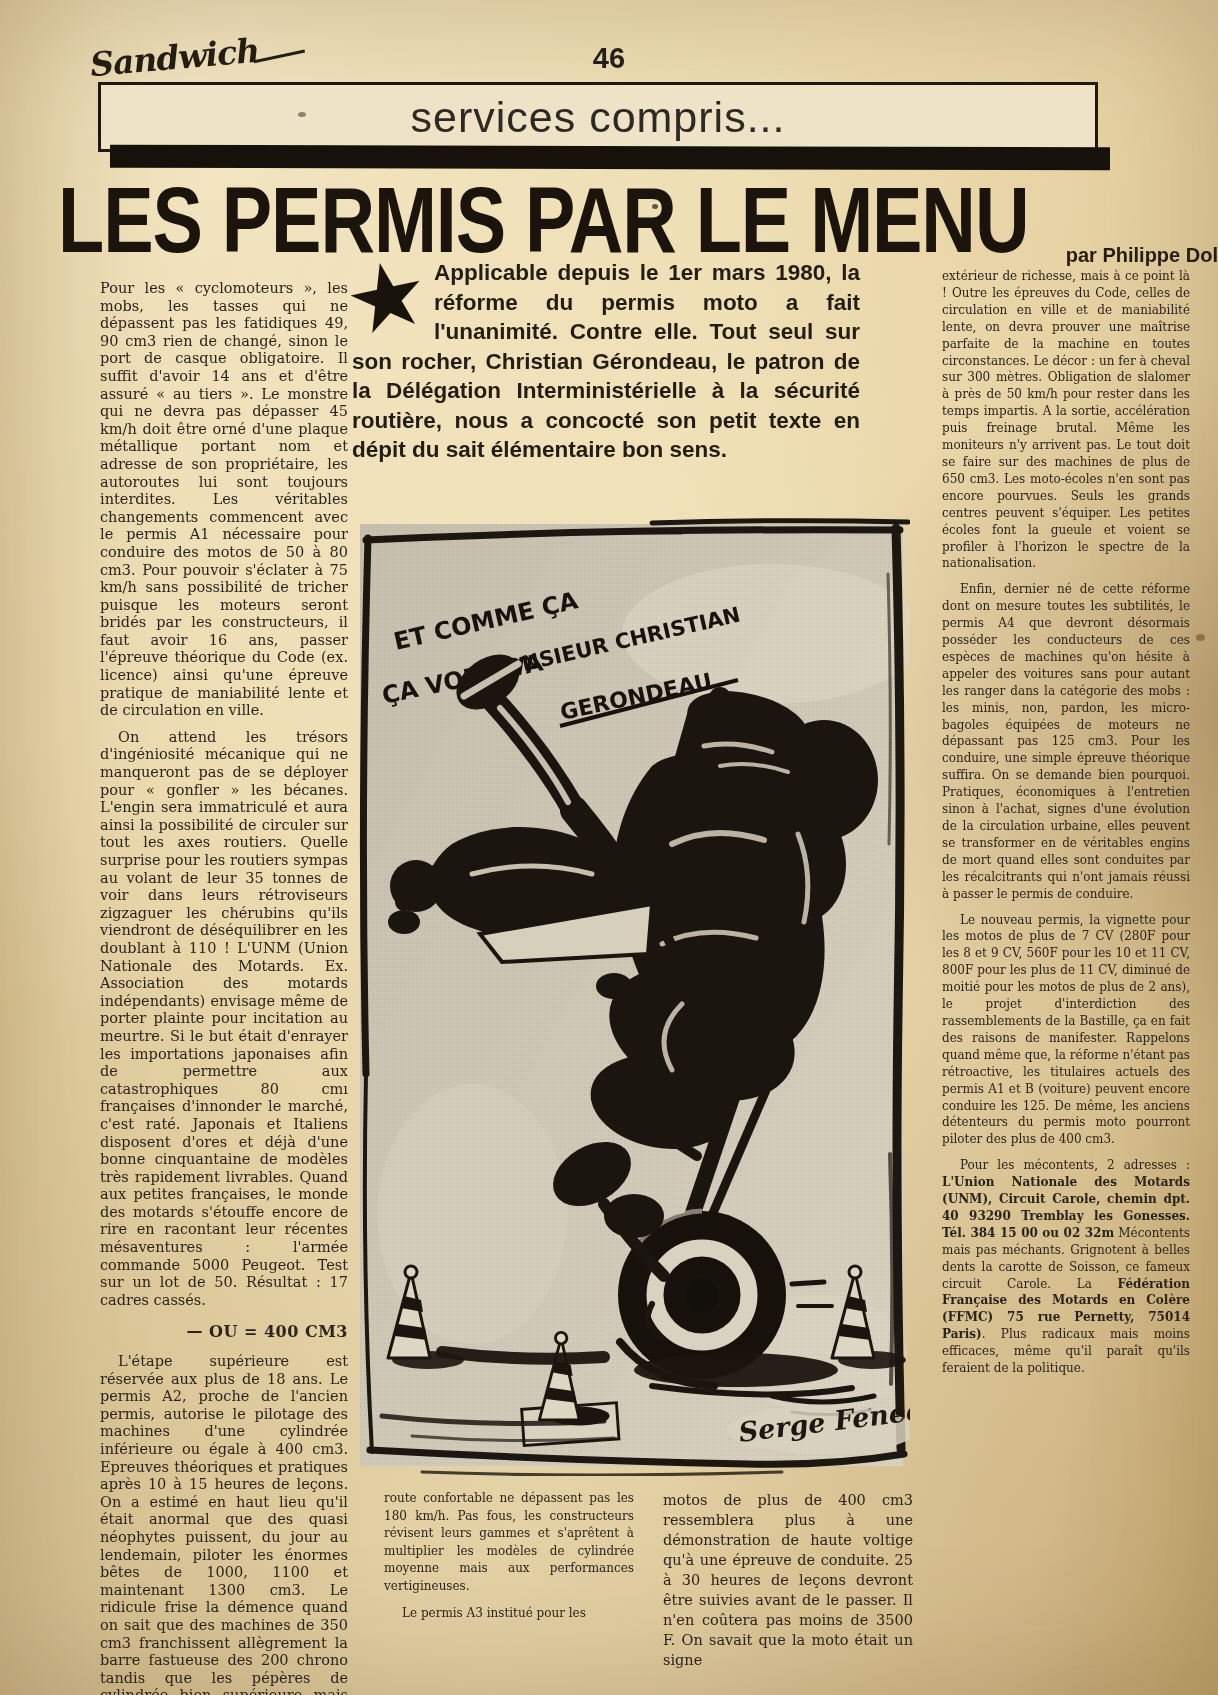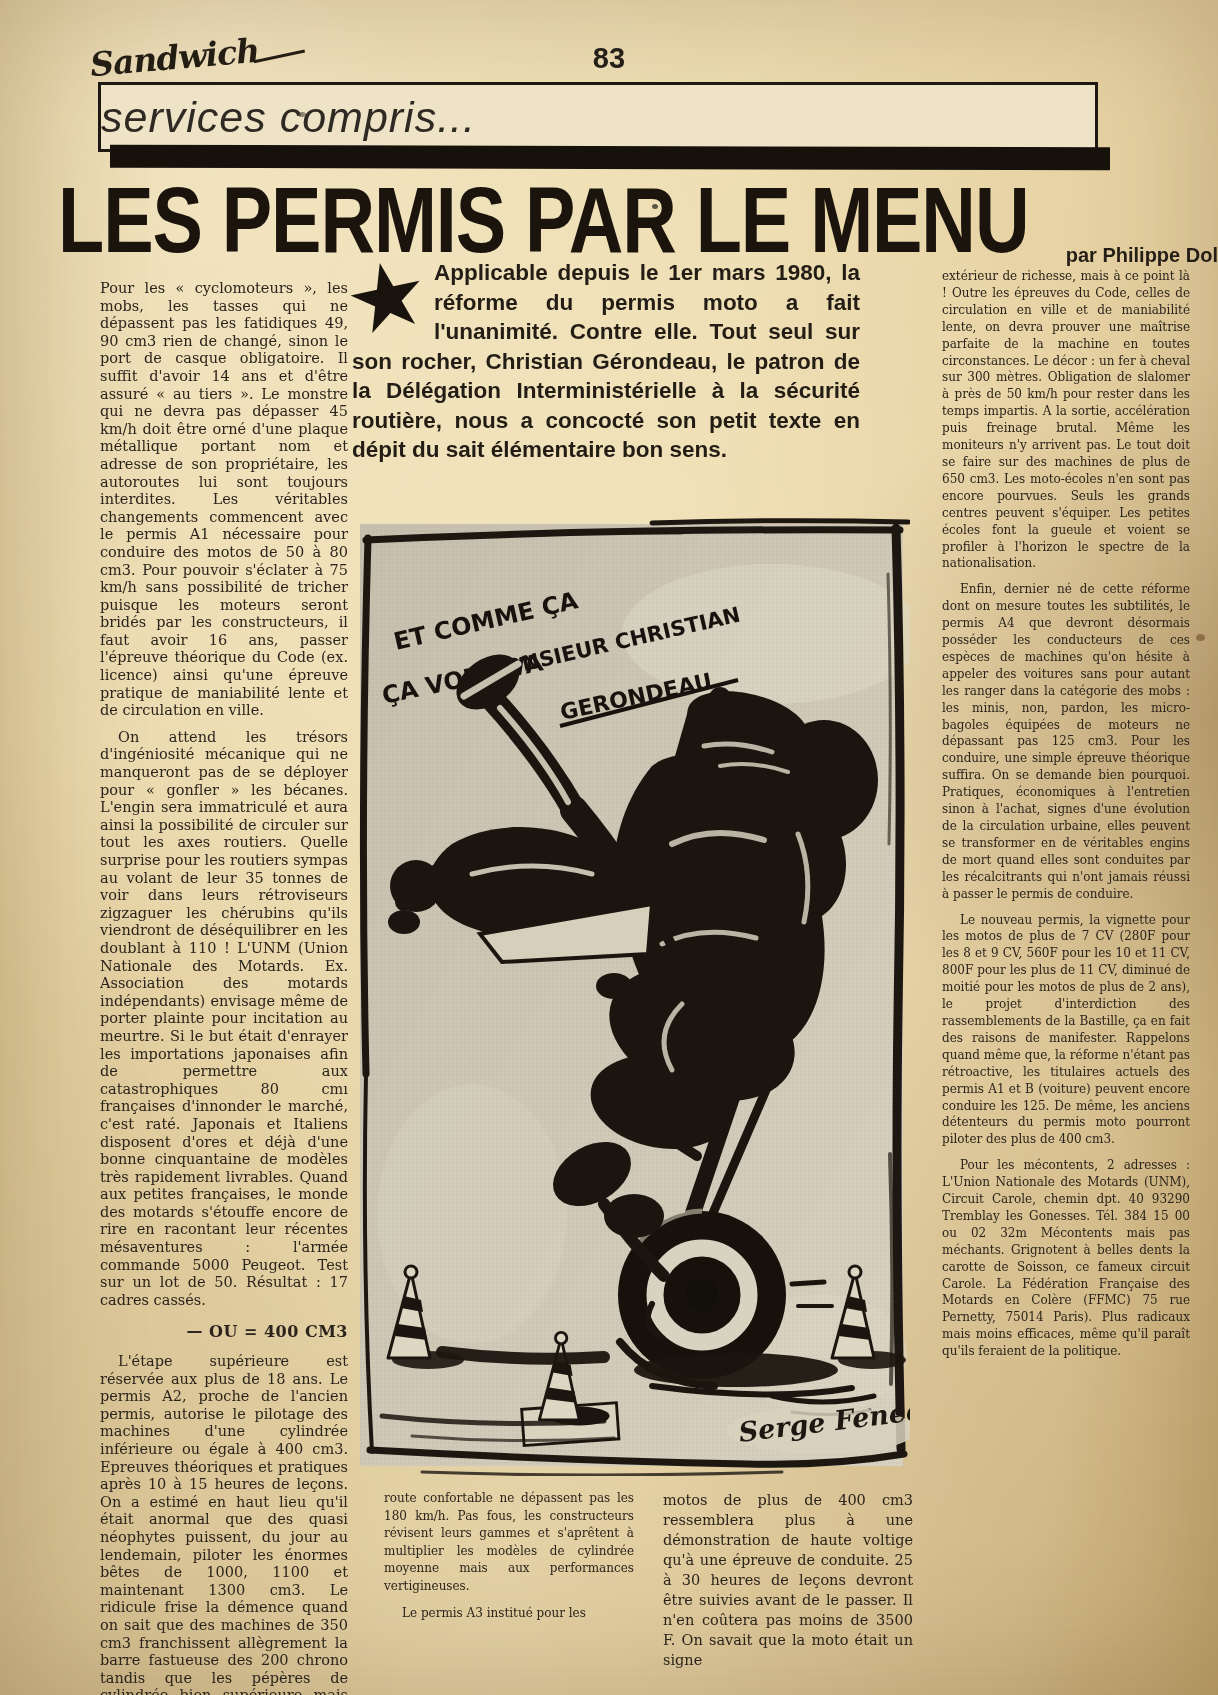--- a/index.html
+++ b/index.html
@@ -18,21 +18,21 @@
   
   .logo{position:absolute;left:90px;top:38px;font-family:"DejaVu Serif",serif;
     font-style:italic;font-weight:bold;font-size:33px;color:#241d14;
     transform:rotate(-5deg);letter-spacing:-1px;}
   .logo::after{content:"";position:absolute;right:-46px;bottom:10px;width:52px;height:3px;
     background:#241d14;transform:rotate(-7deg);}
   .pageno{position:absolute;left:0;top:42px;width:1218px;text-align:center;
     font-family:"Liberation Sans","DejaVu Sans",sans-serif;font-weight:bold;font-size:29px;color:#241f18;}
   .banner-box{position:absolute;left:98px;top:82px;width:994px;height:64px;
     border:3px solid #1d1812;background:#eee3c6;
-    display:flex;align-items:center;font-style:italic;}
+    display:flex;align-items:center;justify-content:center;}
   .banner-box .banner-text{font-family:"Liberation Sans","DejaVu Sans",sans-serif;
     font-size:43px;color:#2e2922;letter-spacing:1px;}
   .ghost{position:absolute;left:620px;top:92px;width:480px;text-align:center;
     font-family:"Liberation Sans",sans-serif;font-size:40px;color:rgba(62,56,44,.10);
     transform:scaleX(-1);filter:blur(2px);pointer-events:none;}
   .banner-bar{position:absolute;left:110px;top:146px;width:1000px;height:23px;
     background:#16110b;transform:rotate(.15deg);}
   .headline{position:absolute;left:0;top:168px;width:1086px;text-align:center;margin:0;}
   .headline span{display:inline-block;white-space:nowrap;
     font-family:"Liberation Sans","DejaVu Sans",sans-serif;font-weight:bold;font-size:70px;
@@ -41,39 +41,39 @@
     font-family:"Liberation Sans","DejaVu Sans",sans-serif;font-weight:bold;font-size:20px;color:#241e16;}
   
   .col{position:absolute;text-align:justify;}
   .col p{margin:0 0 9px 0;text-indent:18px;}
   .col p.noindent{text-indent:0;}
   .col-left{left:100px;top:280px;width:248px;font-size:14.5px;line-height:17.6px;}
   .col-right{left:942px;top:268px;width:248px;font-size:12px;line-height:16.9px;}
   .col-bml{left:384px;top:1490px;width:250px;font-size:12px;line-height:17.6px;}
   .col-bmr{left:663px;top:1490px;width:250px;font-size:14.5px;line-height:20px;}
   .subhead{font-weight:bold;text-align:right;font-size:16px;margin:14px 0 12px 0;letter-spacing:.5px;}
-  .bold-seg{font-weight:normal;}
+  .bold-seg{font-weight:bold;}
   
   .intro{position:absolute;left:352px;top:258px;width:508px;text-align:justify;
     font-family:"Liberation Sans","DejaVu Sans",sans-serif;font-weight:bold;
     font-size:22.5px;line-height:29.5px;color:#231d15;}
   .star{float:left;width:82px;height:76px;font-size:92px;line-height:76px;
     margin:2px 6px 0 -6px;color:#18130c;transform:rotate(-12deg);
     font-family:"DejaVu Sans",sans-serif;font-weight:normal;}
   
   .illu{position:absolute;left:352px;top:514px;width:558px;height:962px;}
   .speck{position:absolute;border-radius:50%;}
 </style>
 </head>
 <body>
 
 <div class="page">
 
   <div class="logo">Sandwich</div>
-  <div class="pageno">83</div>
+  <div class="pageno">46</div>
 
   <div class="ghost">services compris...</div>
   <div class="banner-box">
     <span class="banner-text">services compris...</span>
   </div>
   <div class="banner-bar"></div>
 
   <h1 class="headline">
     <span>LES PERMIS PAR LE MENU</span>
   </h1>

